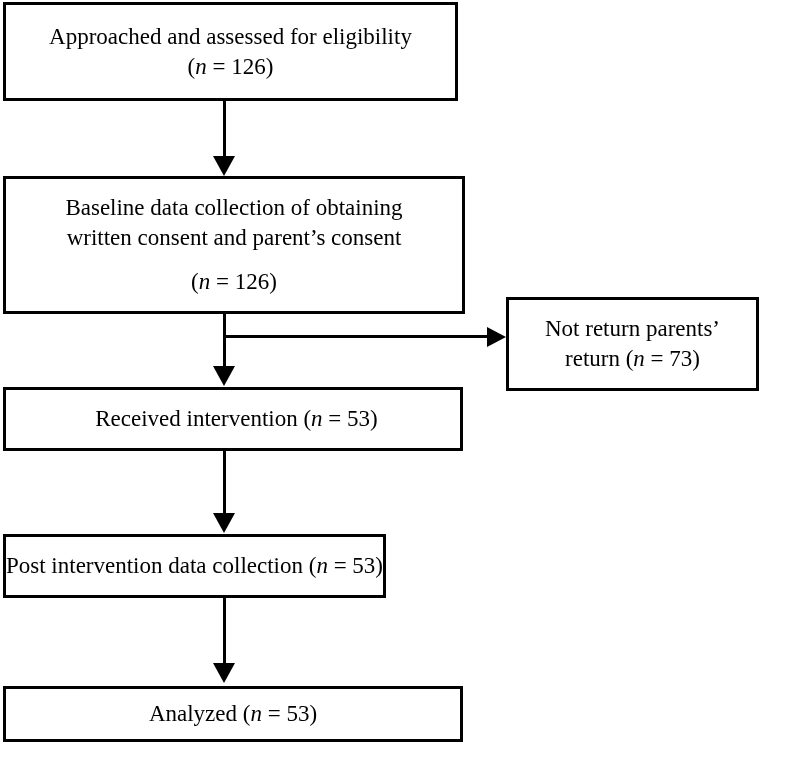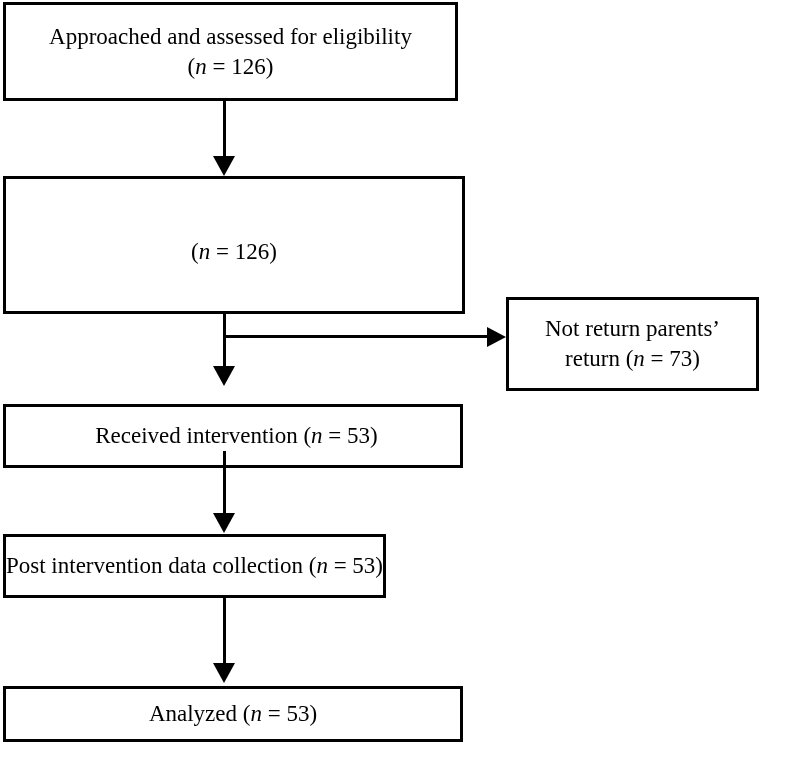--- a/index.html
+++ b/index.html
@@ -74,36 +74,38 @@
 
   <div class="node" style="left:3px; top:2px; width:455px; height:99px;">
     <span class="line">Approached and assessed for eligibility</span>
     <span class="line"><span>(</span><span class="ital">n</span><span> = 126)</span></span>
   </div>
 
   <div class="vline" style="left:223px; top:101px; height:60px;"></div>
   <div class="arrow-down" style="left:213px; top:156px;"></div>
 
   <div class="node" style="left:3px; top:176px; width:462px; height:138px;">
+    <span class="line">Baseline data collection of obtaining</span>
+    <span class="line">written consent and parent’s consent</span>
     <span class="line spacer"></span>
     <span class="line"><span>(</span><span class="ital">n</span><span> = 126)</span></span>
   </div>
 
   <div class="vline" style="left:223px; top:314px; height:57px;"></div>
   <div class="arrow-down" style="left:213px; top:366px;"></div>
 
   <div class="hline" style="left:223px; top:335px; width:266px;"></div>
   <div class="arrow-right" style="left:487px; top:327px;"></div>
 
   <div class="node" style="left:506px; top:297px; width:253px; height:94px;">
     <span class="line">Not return parents’</span>
     <span class="line"><span>return (</span><span class="ital">n</span><span> = 73)</span></span>
   </div>
 
-  <div class="node" style="left:3px; top:404px; width:460px; height:64px;padding-left:7px;">
+  <div class="node" style="left:3px; top:387px; width:460px; height:64px;padding-left:7px;">
     <span class="line"><span>Received intervention (</span><span class="ital">n</span><span> = 53)</span></span>
   </div>
 
   <div class="vline" style="left:223px; top:451px; height:67px;"></div>
   <div class="arrow-down" style="left:213px; top:513px;"></div>
 
   <div class="node" style="left:3px; top:534px; width:383px; height:64px;">
     <span class="line"><span>Post intervention data collection (</span><span class="ital">n</span><span> = 53)</span></span>
   </div>
 

